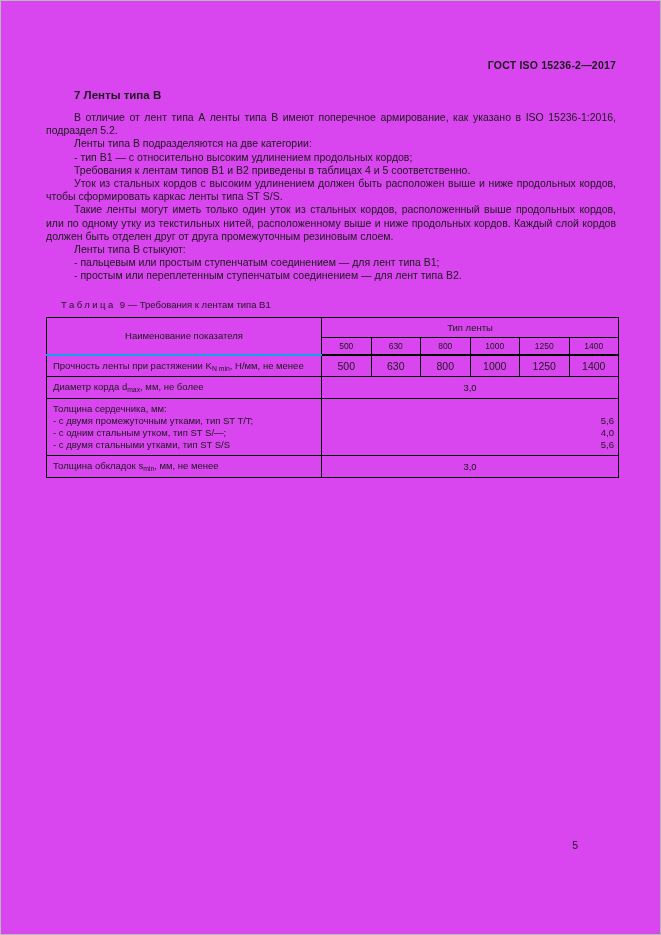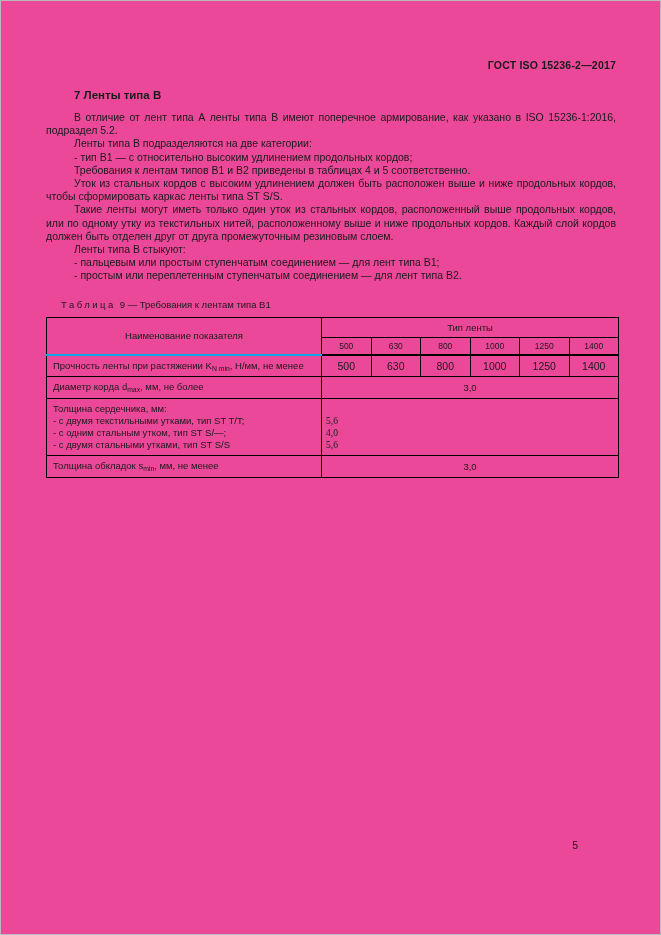--- a/index.html
+++ b/index.html
@@ -2,21 +2,21 @@
 <html><head>
 <meta charset="utf-8">
 <style>
   html, body { margin: 0; padding: 0; background: #ffffff; }
   * { box-sizing: border-box; }
 
   .page {
     position: relative;
     width: 661px;
     height: 935px;
-    background: #ec4899;
+    background: #d946ef;
     border: 1px solid #b9b9b9;
     font-family: "Liberation Sans", "DejaVu Sans", sans-serif;
     color: #1a1a1a;
     padding: 58px 44px 0 45px;
     overflow: hidden;
   }
 
   .doc-header {
     text-align: right;
     font-weight: bold;
@@ -84,25 +84,24 @@
     font-size: 10.5px;
     padding: 4px 0;
   }
   .req-table .val-span {
     text-align: center;
     font-size: 9.5px;
     padding: 5px 0;
   }
   .req-table .core-label { vertical-align: top; }
   .req-table .core-vals {
-    text-align: left;
+    text-align: right;
     vertical-align: top;
     padding-top: 16px;
     font-size: 9.5px;
-    font-family: Liberation Serif, serif;
   }
   .req-table .core-vals div { line-height: 12px; }
 
   sub {
     font-size: 0.72em;
     vertical-align: -0.28em;
     line-height: 0;
   }
 
   .page-number {
@@ -169,21 +168,21 @@
         <td class="val-lg">1250</td>
         <td class="val-lg">1400</td>
       </tr>
       <tr>
         <td class="label-cell"><span>Диаметр корда d</span><sub>max</sub><span>, мм, не более</span></td>
         <td class="val-span" colspan="6">3,0</td>
       </tr>
       <tr>
         <td class="label-cell core-label">
           <div>Толщина сердечника, мм:</div>
-          <div>- с двумя текстильными утками, тип ST T/T;</div>
+          <div>- с двумя промежуточным утками, тип ST T/T;</div>
           <div>- с одним стальным утком, тип ST S/—;</div>
           <div>- с двумя стальными утками, тип ST S/S</div>
         </td>
         <td class="core-vals" colspan="6">
           <div>5,6</div>
           <div>4,0</div>
           <div>5,6</div>
         </td>
       </tr>
       <tr>

